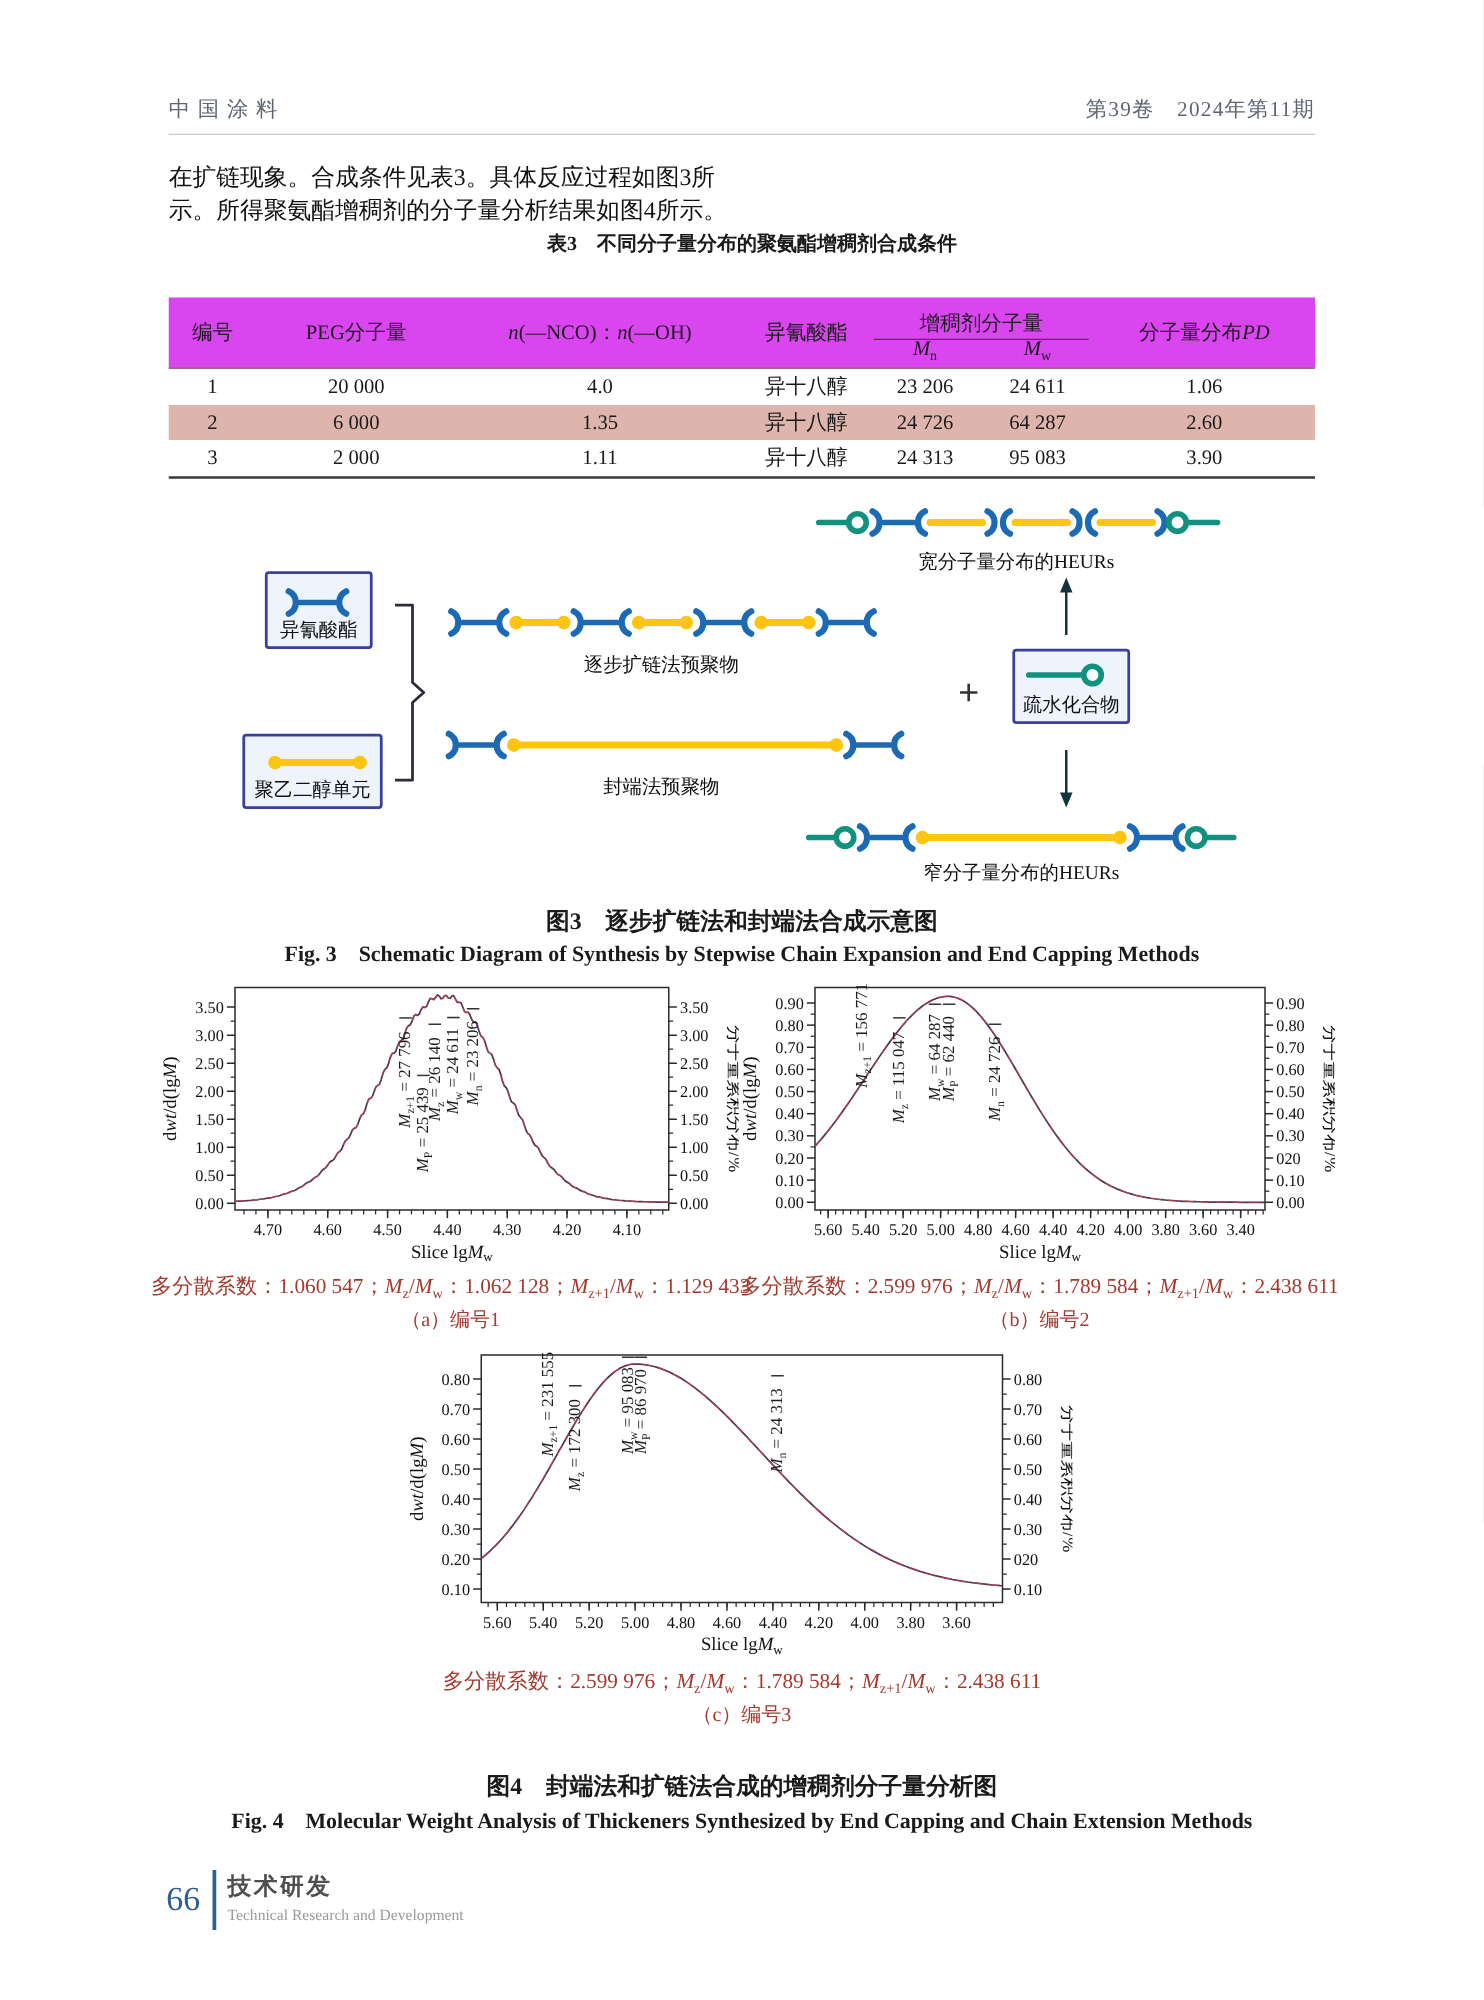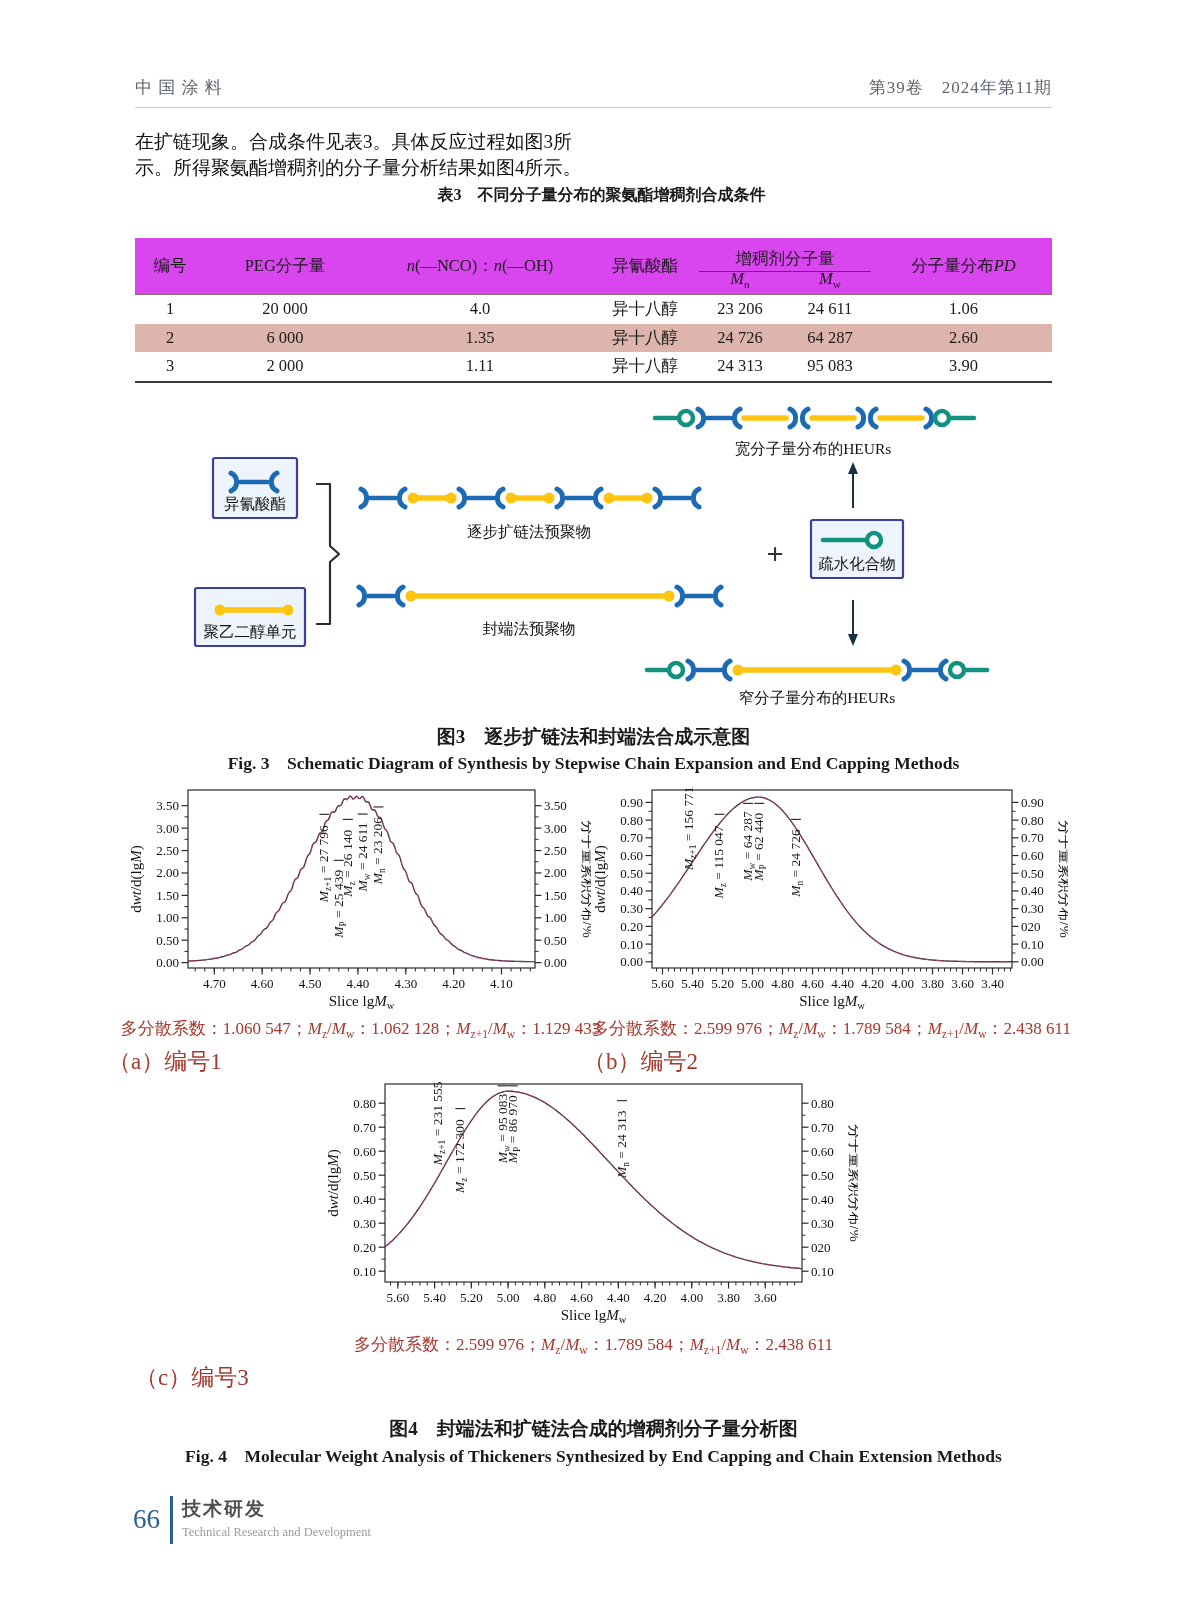--- a/index.html
+++ b/index.html
@@ -33,21 +33,21 @@
   #fig3-svg{position:absolute;left:135px;top:388px;}
   .cap-cn{position:absolute;left:135px;width:917px;text-align:center;font-size:19px;font-weight:700;}
   .cap-en{position:absolute;left:135px;width:917px;text-align:center;font-size:17.5px;font-weight:700;}
   #f3cn{top:724px;} #f3en{top:751px;}
   #f4cn{top:1416px;} #f4en{top:1444px;}
   
   #chart-a{position:absolute;left:126px;top:780px;}
   #chart-b{position:absolute;left:590px;top:780px;}
   #chart-c{position:absolute;left:323px;top:1074px;}
   .polyline{position:absolute;text-align:center;font-size:17px;}
-  .chart-cap{position:absolute;font-size:23px;}
+  .chart-cap{position:absolute;text-align:center;font-size:16px;}
   #poly-a{left:108px;top:1017px;width:505px;}
   #cap-a{left:108px;top:1046px;width:505px;}
   #poly-b{left:583px;top:1017px;width:497px;}
   #cap-b{left:583px;top:1046px;width:497px;}
   #poly-c{left:135px;top:1333px;width:917px;}
   #cap-c{left:135px;top:1362px;width:917px;}
   
   .pfooter{position:absolute;left:133px;top:1496px;display:flex;align-items:flex-start;}
   .fpage{font-size:27px;margin-right:10px;margin-top:8px;}
   .fbar{width:3px;height:48px;margin-right:9px;}

